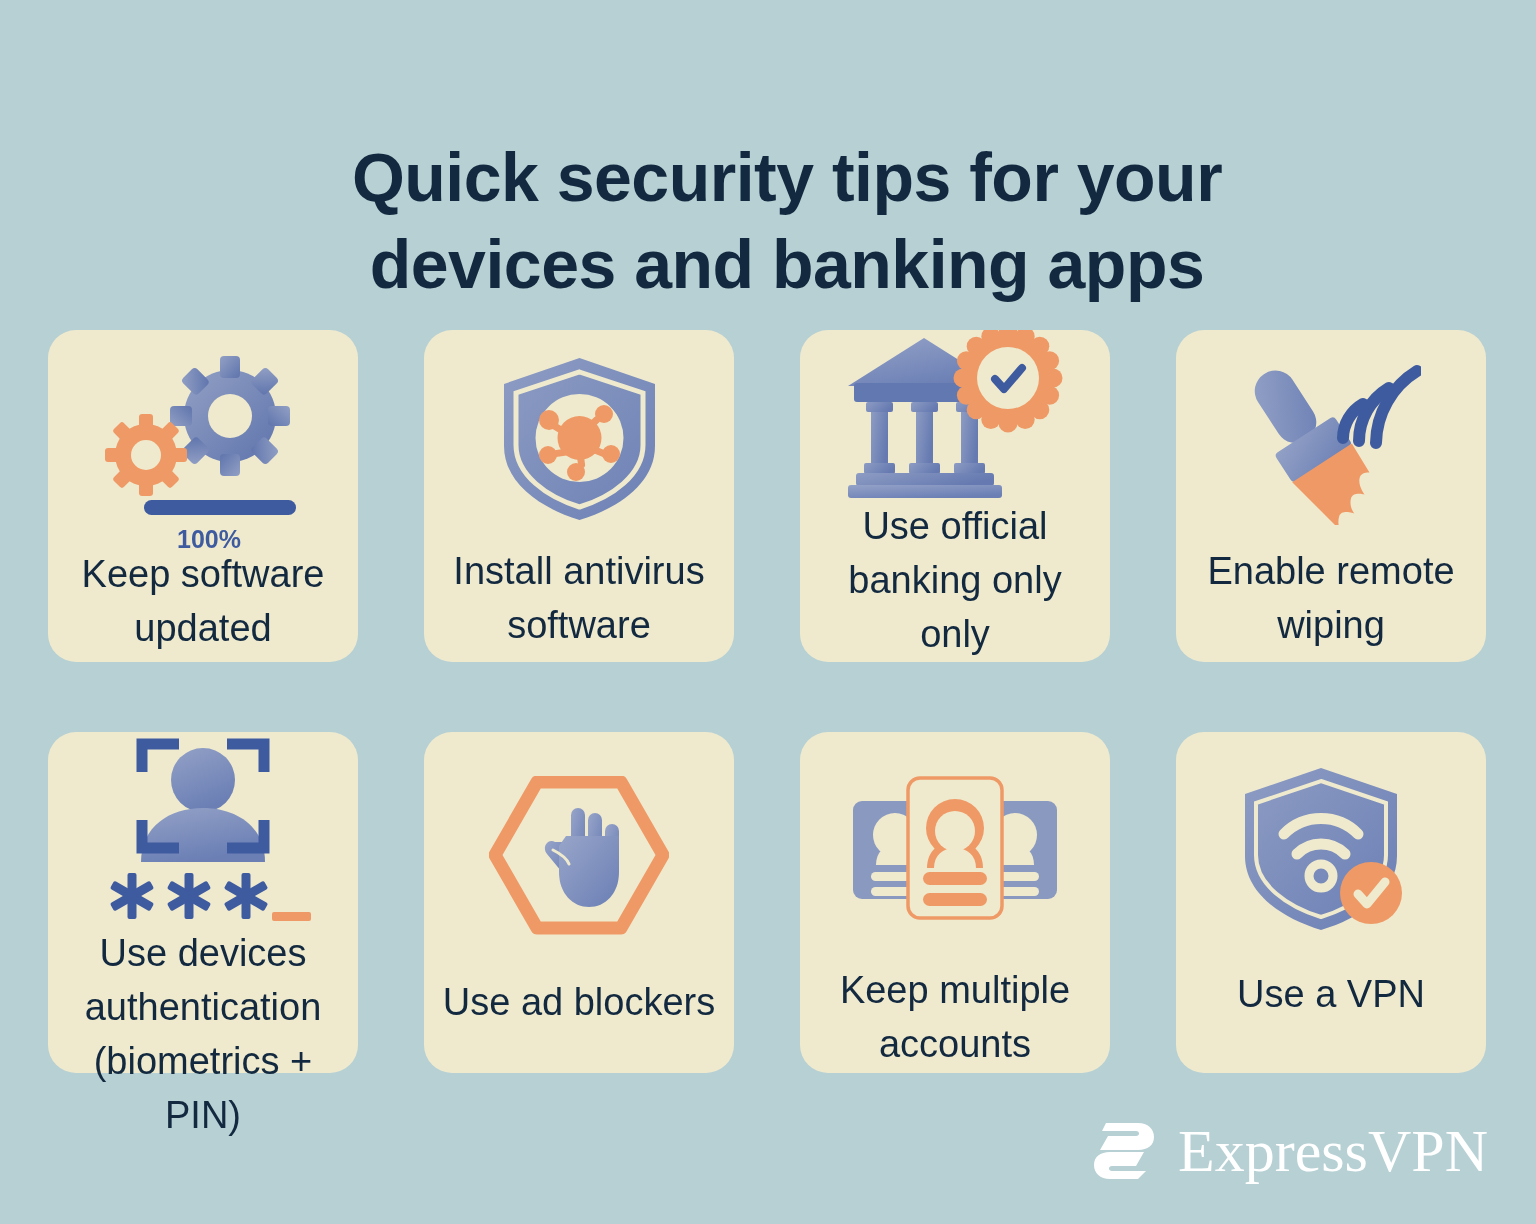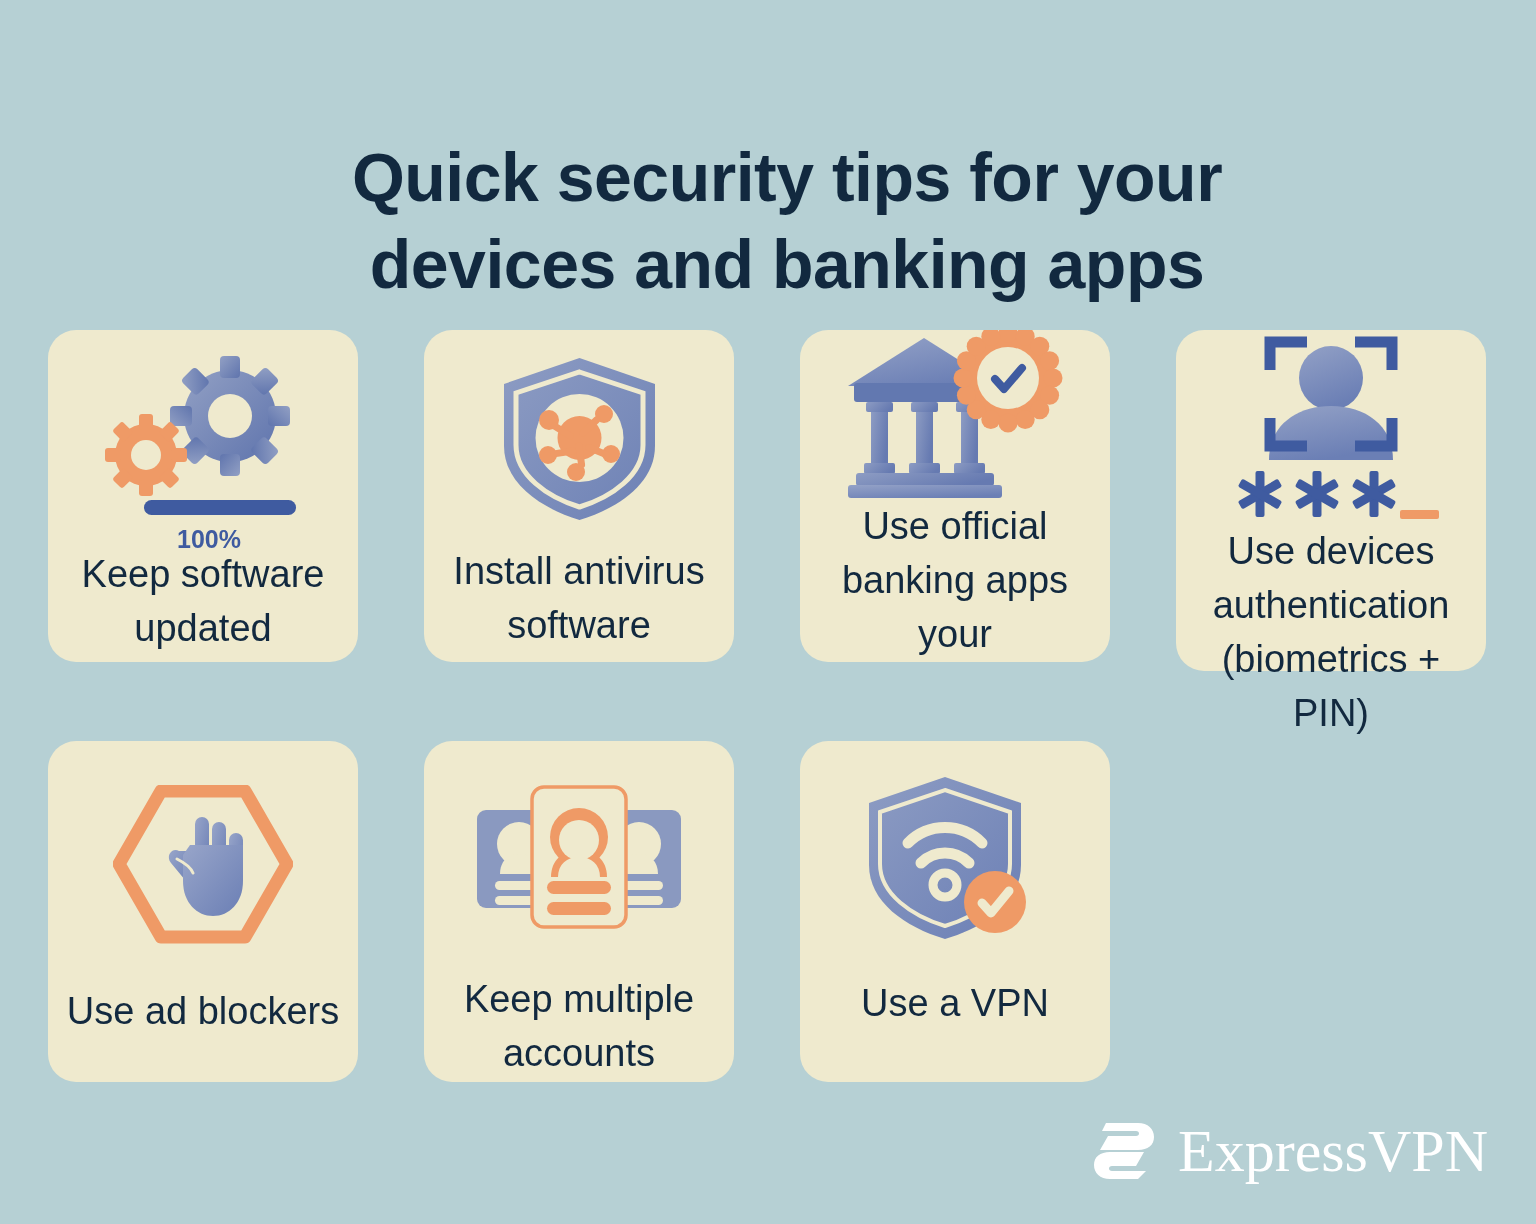--- a/index.html
+++ b/index.html
@@ -248,23 +248,49 @@
                 <circle cx="-31.8" cy="-31.8" r="9.5"></circle>
                 <circle cx="-17.2" cy="-41.6" r="9.5"></circle>
               </g>
             </g>
             <circle cx="0" cy="0" r="31" fill="#efeace"></circle>
             <path d="M-13 1 L-4 11 L14 -10" fill="none" stroke="#3f5ba0" stroke-width="8" stroke-linecap="round" stroke-linejoin="round"></path>
           </g>
         </svg>
       </div>
       <div class="card-label">Use official
-banking apps your</div>
-    </div>
-
+banking only only</div>
+    </div>
+
+    <div class="card c4">
+      <div class="icon-wrap">
+        <svg width="180" height="175" viewBox="0 0 180 175" aria-hidden="true">
+          <defs>
+            <linearGradient id="g-brush" x1="0" y1="0" x2="1" y2="1">
+              <stop offset="0%" stop-color="#93a1c6"></stop>
+              <stop offset="100%" stop-color="#6d81b5"></stop>
+            </linearGradient>
+          </defs>
+          <g transform="rotate(-33 70 95)">
+            <rect x="49" y="10" width="41" height="78" rx="20" fill="url(#g-brush)"></rect>
+            <rect x="34" y="83" width="71" height="34" rx="4" fill="url(#g-brush)"></rect>
+            <path d="M34 116 H105 L104 150 C104 150 97 144 92 150 C87 156 88 166 88 166
+                     C88 166 80 156 74 162 C68 168 69 176 69 176 C69 176 61 165 55 170
+                     C49 175 48 182 48 182 Z" fill="#ef9a66"></path>
+          </g>
+          <g fill="none" stroke="#3f5ba0" stroke-width="12" stroke-linecap="round">
+            <path d="M102 88 A40 40 0 0 1 122 54"></path>
+            <path d="M118 91 A62 62 0 0 1 148 38"></path>
+            <path d="M135 93 A86 86 0 0 1 176 21"></path>
+          </g>
+        </svg>
+      </div>
+      <div class="card-label">Enable remote
+wiping</div>
+    </div>
 
     <div class="card c5 tall">
       <div class="icon-wrap">
         <svg width="215" height="195" viewBox="0 0 215 195" aria-hidden="true">
           <defs>
             <linearGradient id="g-person" x1="0" y1="0" x2="0.4" y2="1">
               <stop offset="0%" stop-color="#93a1c6"></stop>
               <stop offset="100%" stop-color="#6b7fb5"></stop>
             </linearGradient>
           </defs>

